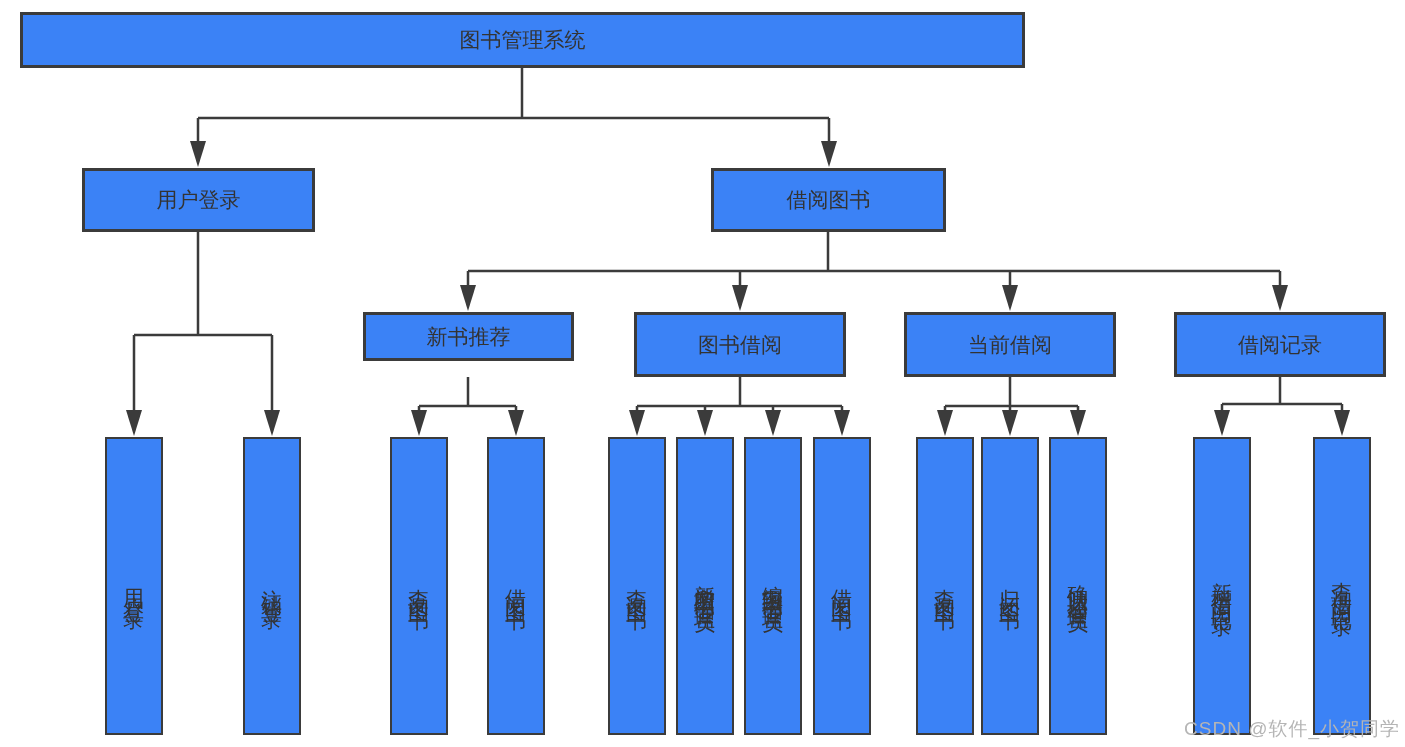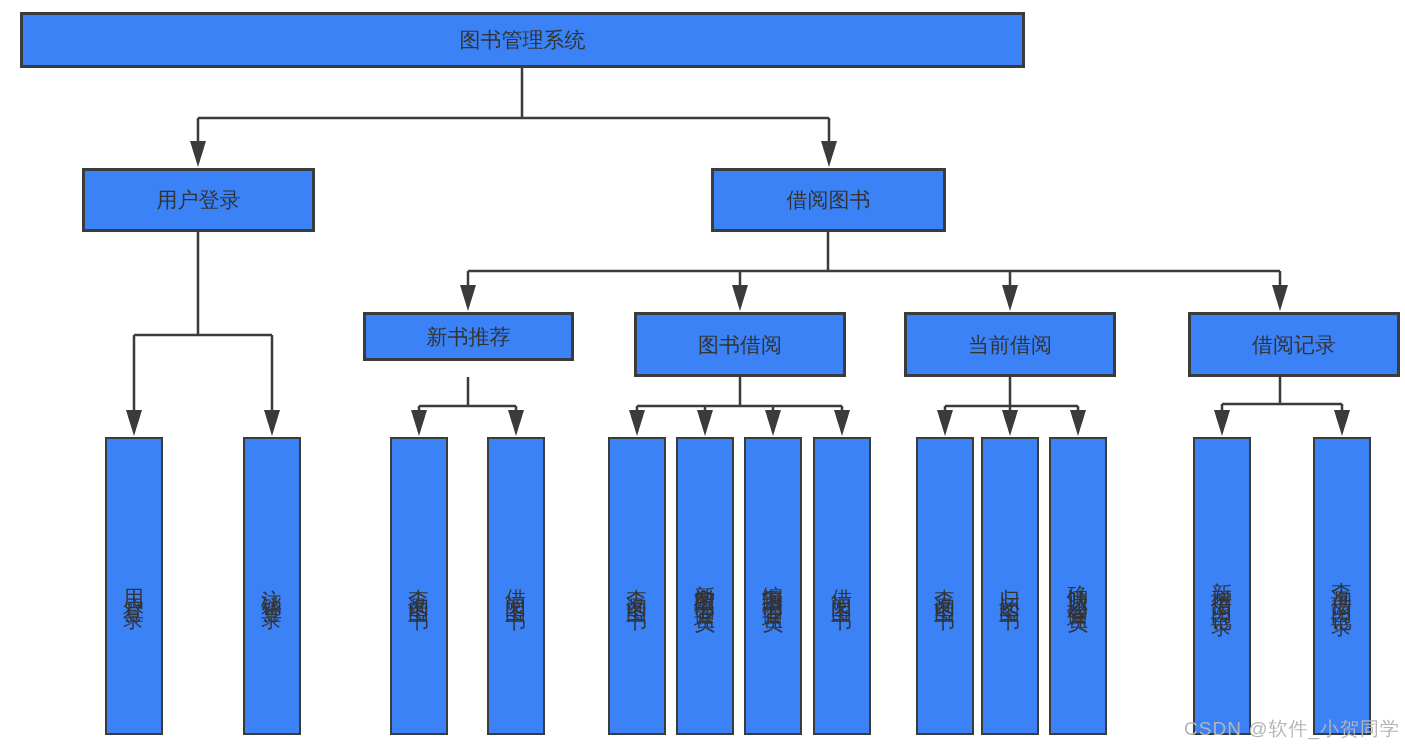--- a/index.html
+++ b/index.html
@@ -109,21 +109,21 @@
 
   <div class="box" style="left:363px; top:312px; width:211px; height:49px;">
     <span>新书推荐</span>
   </div>
   <div class="box" style="left:904px; top:312px; width:212px; height:65px;">
     <span>当前借阅</span>
   </div>
   <div class="box" style="left:634px; top:312px; width:212px; height:65px;">
     <span>图书借阅</span>
   </div>
-  <div class="box" style="left:1174px; top:312px; width:212px; height:65px;margin-left:14px;">
+  <div class="box" style="left:1174px; top:312px; width:212px; height:65px;">
     <span>借阅记录</span>
   </div>
 
   <div class="box leaf" style="left:105px; top:437px; width:58px; height:298px;">
     <span class="vtext">用户登录</span>
   </div>
   <div class="box leaf" style="left:243px; top:437px; width:58px; height:298px;">
     <span class="vtext">注销登录</span>
   </div>
 

